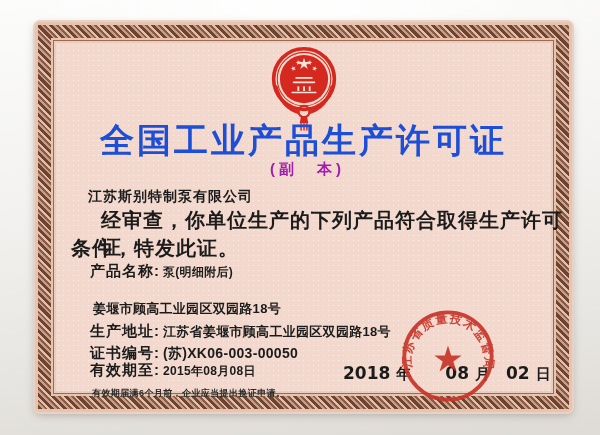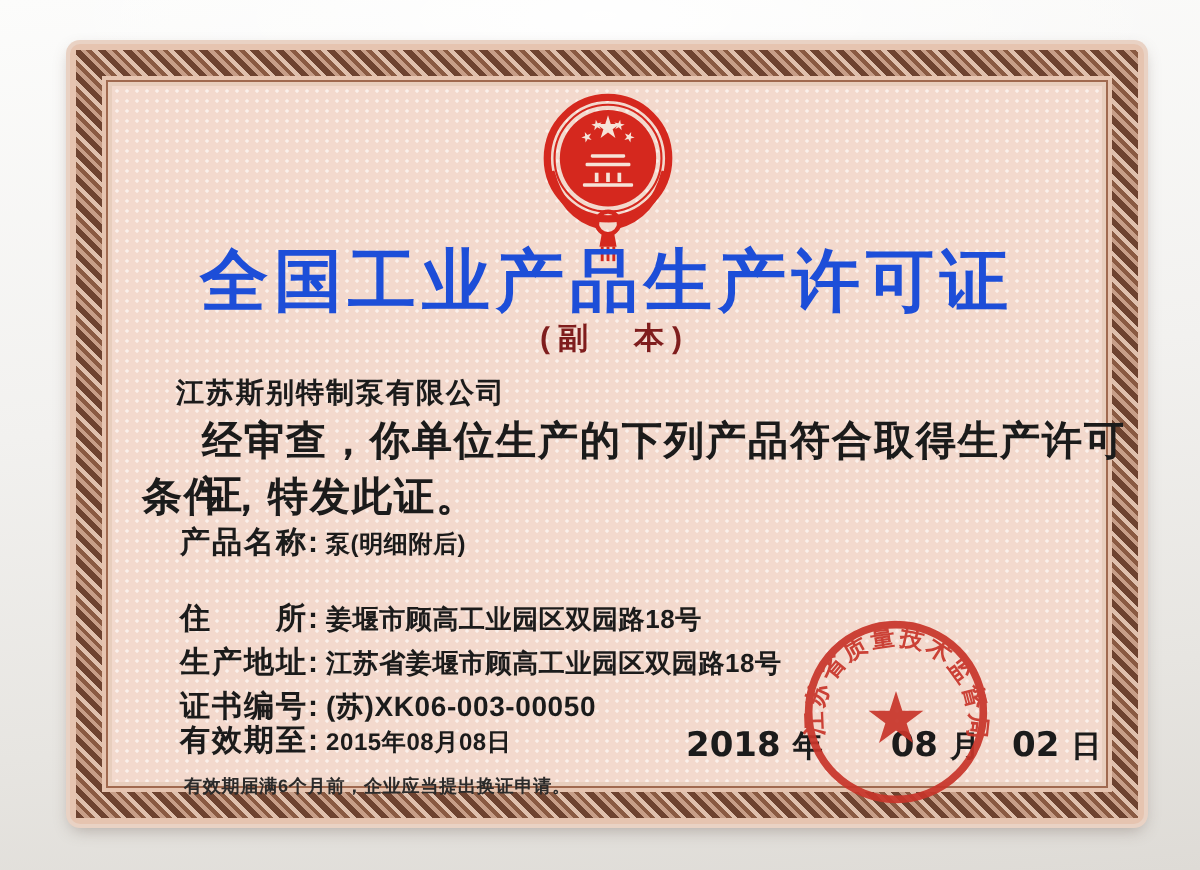--- a/index.html
+++ b/index.html
@@ -41,21 +41,21 @@
   
   .content { position:absolute; inset:0; color:#1b1b1b; }
   .emblem-wrap { position:absolute; left:50%; top:24px; transform:translateX(-50%); width:66px; height:86px; }
   .cert-title {
     position:absolute; left:0; right:0; top:96px; text-align:center;
     font-size:34px; font-weight:bold; letter-spacing:3px; color:#1d4ed8;
     font-family:"Liberation Serif","DejaVu Serif",serif;
   }
   .cert-subtitle {
     position:absolute; left:8px; right:0; top:138px; text-align:center;
-    font-size:15px; font-weight:bold; letter-spacing:4px; color:#7f1d1d;
+    font-size:15px; font-weight:bold; letter-spacing:4px; color:#a21caf;
   }
   .company-name { position:absolute; left:53px; top:166px; font-size:14px; font-weight:bold; letter-spacing:1px; }
   .statement-1 { position:absolute; left:66px; top:185px; font-size:20px; font-weight:bold; letter-spacing:1px; }
   .statement-2 { position:absolute; left:36px; top:213px; font-size:20px; font-weight:bold; letter-spacing:1px; }
   .field-row { position:absolute; left:55px; display:flex; align-items:baseline; }
   .f-label { font-size:15px; font-weight:bold; letter-spacing:1px; white-space:pre; }
   .f-value { font-size:13px; font-weight:bold; margin-left:3px; letter-spacing:.3px; }
   .row-product { top:240px; }
   .row-address { top:278px; }
   .row-prod-addr { top:300px; }
@@ -118,21 +118,20 @@
 
     <div class="company-name">江苏斯别特制泵有限公司</div>
     <div class="statement-1">经审查，你单位生产的下列产品符合取得生产许可证</div>
     <div class="statement-2">条件，特发此证。</div>
 
     <div class="field-row row-product">
       <span class="f-label">产品名称:</span>
       <span class="f-value" style="font-size:12px;">泵(明细附后)</span>
     </div>
     <div class="field-row row-address">
-      <span class="f-label">住　　所:</span>
       <span class="f-value">姜堰市顾高工业园区双园路18号</span>
     </div>
     <div class="field-row row-prod-addr">
       <span class="f-label">生产地址:</span>
       <span class="f-value">江苏省姜堰市顾高工业园区双园路18号</span>
     </div>
     <div class="field-row row-cert-no">
       <span class="f-label">证书编号:</span>
       <span class="f-value" style="font-size:14px;">(苏)XK06-003-00050</span>
     </div>

